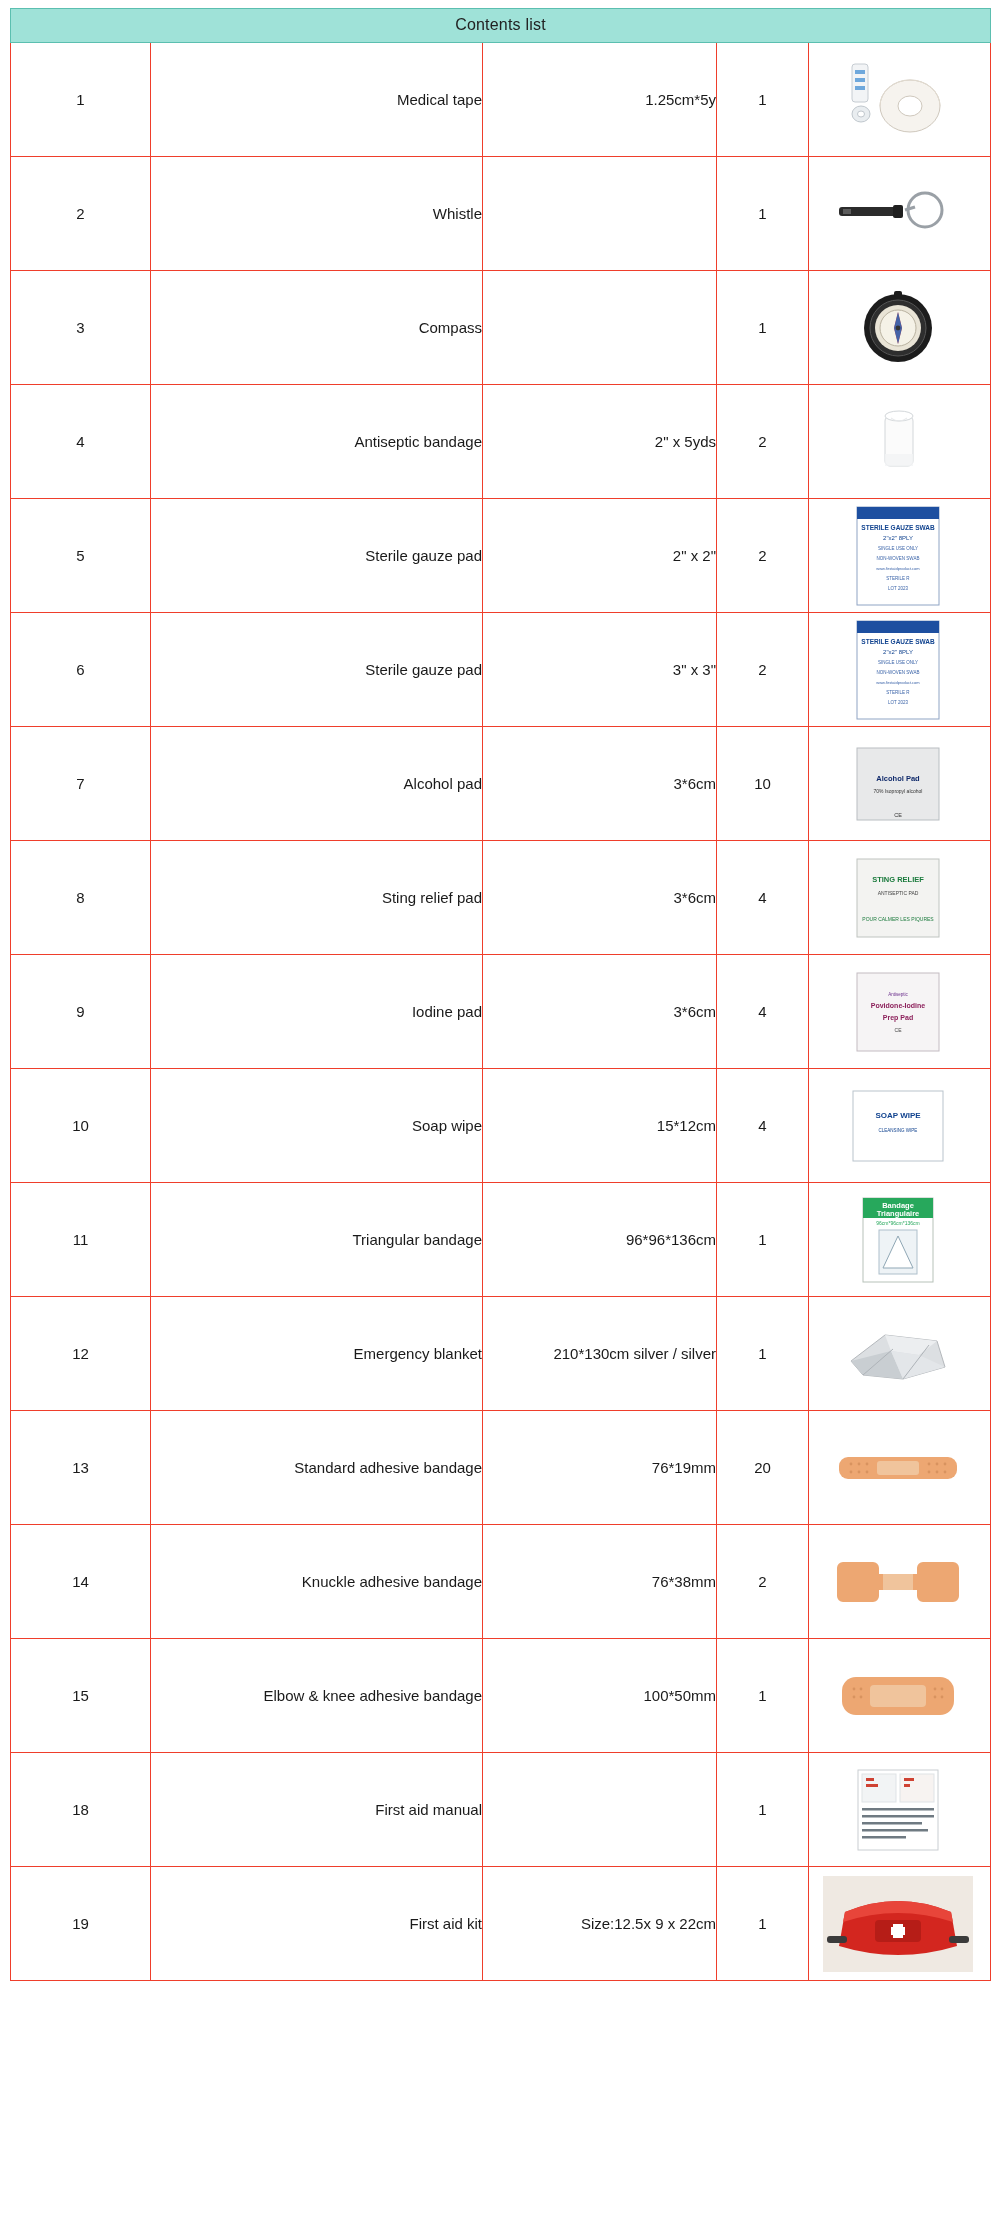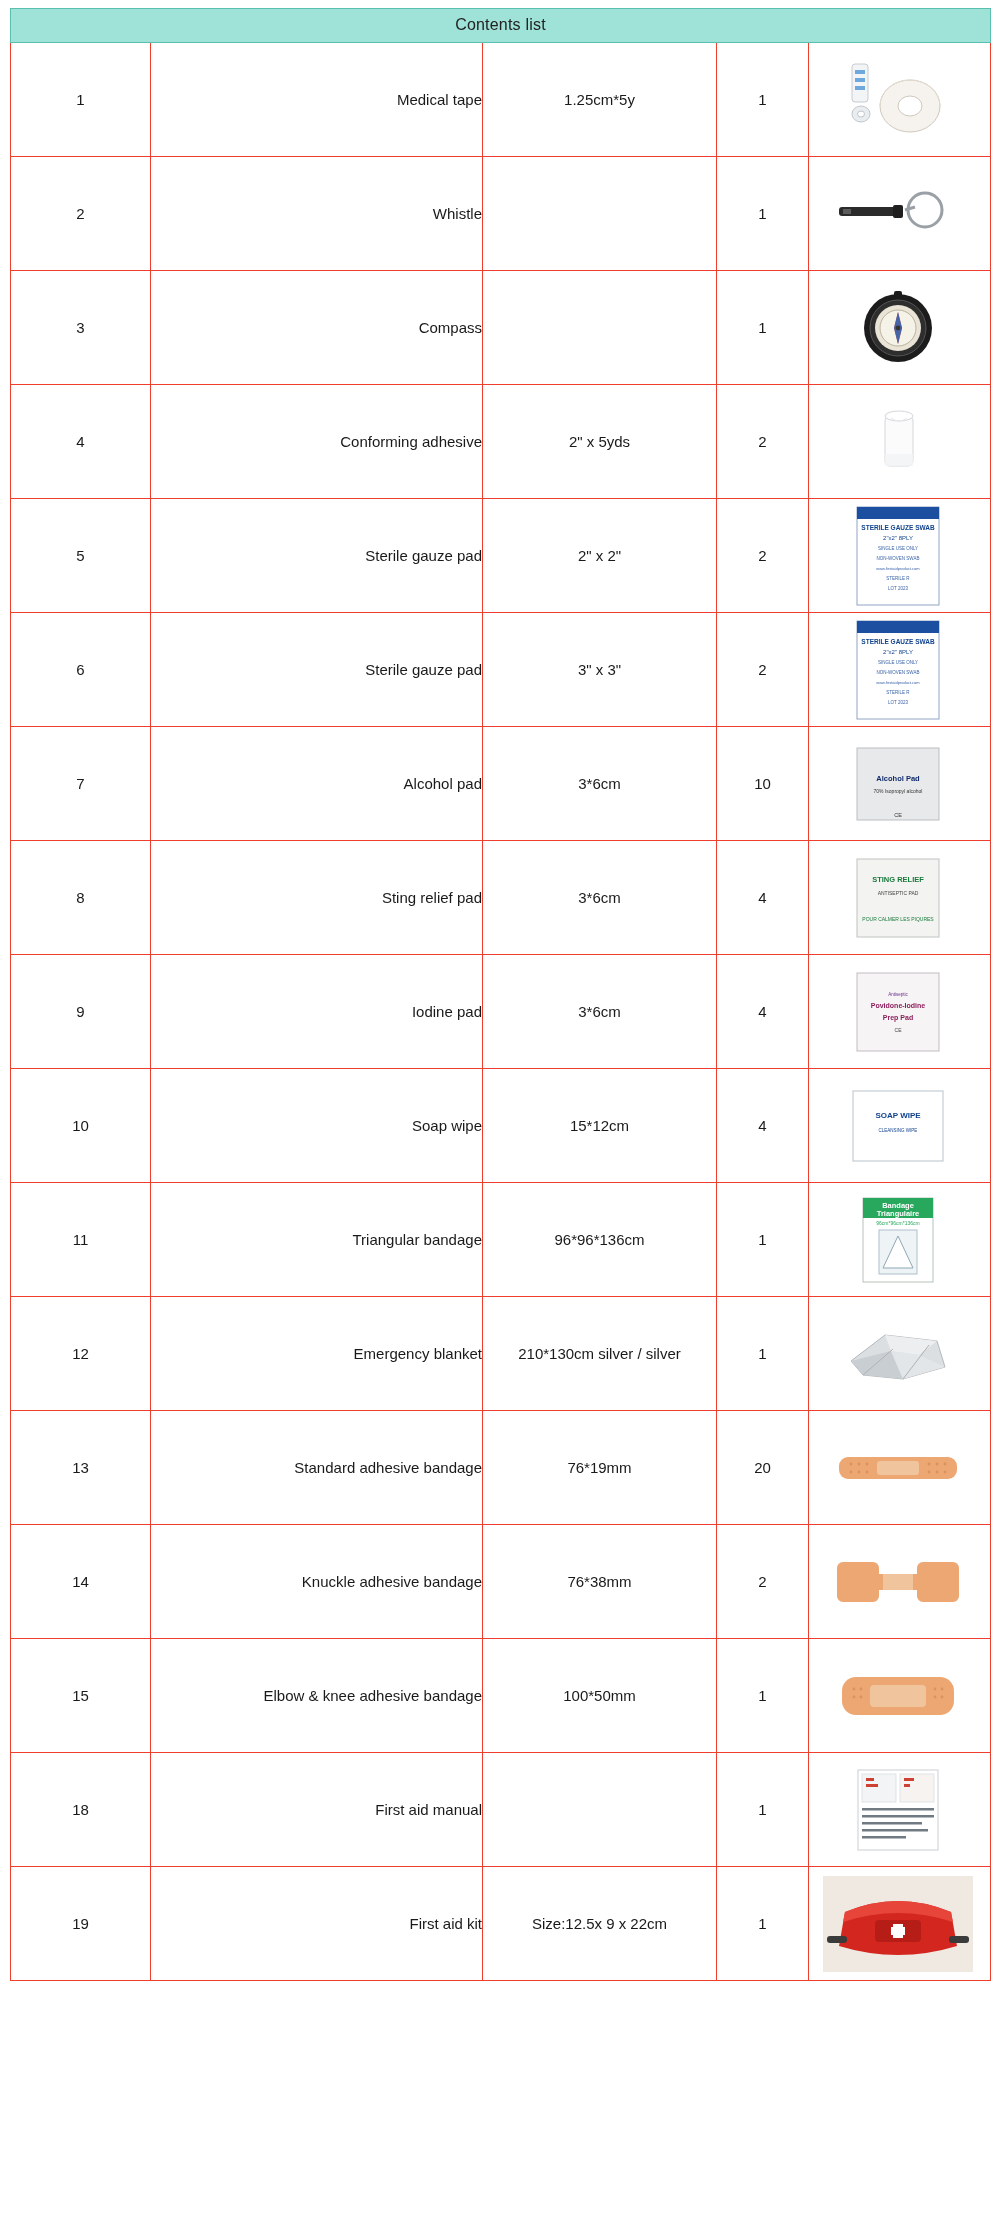--- a/index.html
+++ b/index.html
@@ -49,21 +49,21 @@
   td.num {
     text-align: center;
     font-size: 15px;
   }
   td.name {
     padding-left: 14px;
     text-align: right;
   }
   td.spec {
     padding-left: 10px;
-    text-align: center;
+    text-align: right;
   }
   td.qty {
     text-align: center;
   }
   td.img {
     text-align: center;
     padding: 2px;
   }
   .thumb {
     width: 178px;
@@ -148,21 +148,21 @@
       <path d="M48 32 L52 48 L48 64 L44 48 Z" fill="#d4352a"></path>
       <path d="M48 32 L44 48 L48 64 L52 48 Z" fill="#2c6bbd" opacity=".85"></path>
       <circle cx="48" cy="48" r="2.4" fill="#333"></circle>
       <rect x="44" y="11" width="8" height="6" rx="2" fill="#1c1c1c"></rect>
     </svg>
             </div>
           </td>
         </tr>
         <tr>
           <td class="num">4</td>
-          <td class="name">Conforming adhesive</td>
+          <td class="name">Antiseptic bandage</td>
           <td class="spec">2" x 5yds</td>
           <td class="qty">2</td>
           <td class="img">
             <div class="thumb">
               <svg width="80" height="96" viewBox="0 0 80 96">
       <rect x="27" y="22" width="28" height="50" rx="5" fill="#fbfbfb" stroke="#d3d7da"></rect>
       <ellipse cx="41" cy="22" rx="14" ry="5" fill="#ffffff" stroke="#d3d7da"></ellipse>
       <path d="M33 24 q8 6 16 0" fill="none" stroke="#e6e8ea"></path>
       <rect x="27" y="60" width="28" height="12" fill="#f3f4f5" opacity=".8"></rect>
     </svg>

